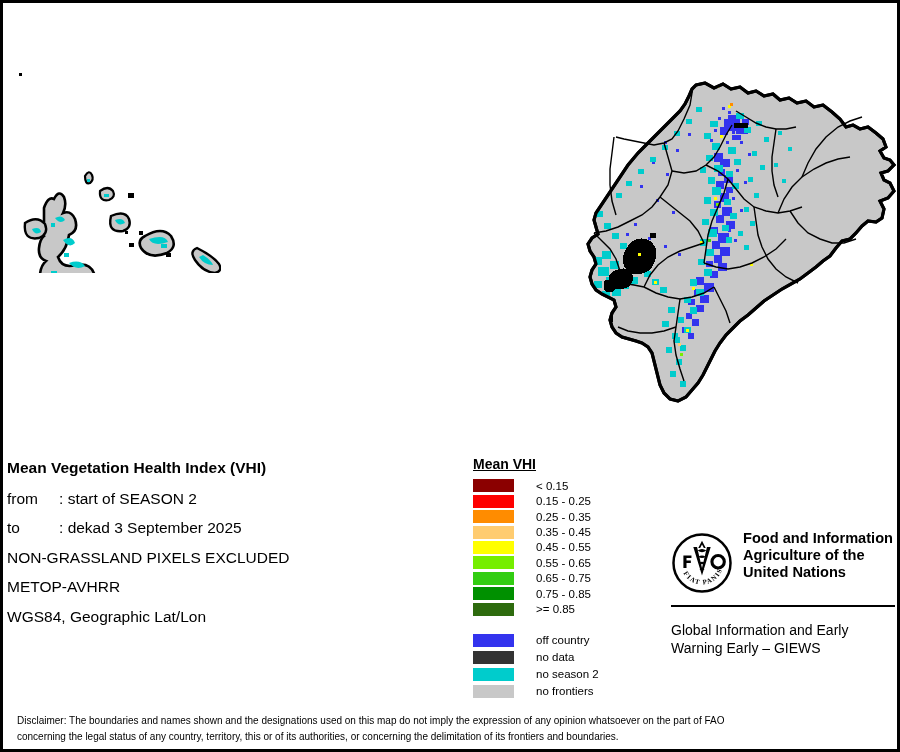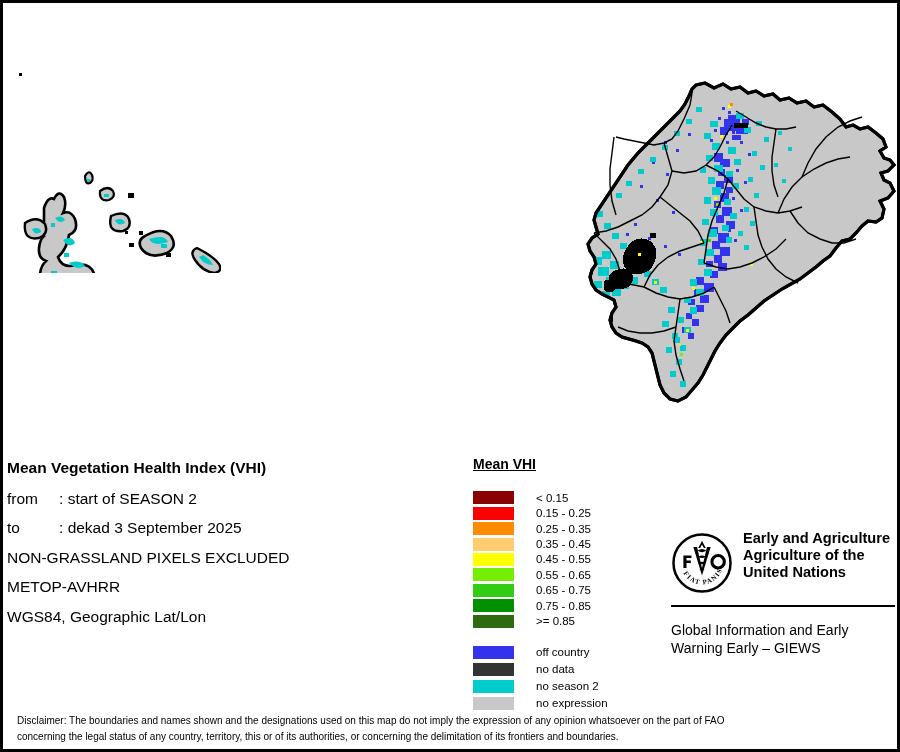--- a/index.html
+++ b/index.html
@@ -68,21 +68,21 @@
     position: absolute;
     left: 470px;
     top: 452px;
     width: 160px;
   }
   #legend-title {
     font-size: 14px;
     font-weight: bold;
     color: #000000;
     text-decoration: underline;
-    margin-bottom: 17px;
+    margin-bottom: 5px;
     display: inline-block;
   }
   .legend-row {
     display: flex;
     align-items: flex-end;
     height: 15.4px;
   }
   .legend-swatch {
     width: 41px;
     height: 13px;
@@ -581,21 +581,21 @@
     <div class="legend-row status">
       <span class="legend-swatch" style="background:#333333"></span>
       <span class="legend-label">no data</span>
     </div>
     <div class="legend-row status">
       <span class="legend-swatch" style="background:#00CCCC"></span>
       <span class="legend-label">no season 2</span>
     </div>
     <div class="legend-row status">
       <span class="legend-swatch" style="background:#C8C8C8"></span>
-      <span class="legend-label">no expression</span>
+      <span class="legend-label">no frontiers</span>
     </div>
   </div>
 
   <div id="fao-block">
     <div id="fao-head">
 
       <svg id="fao-emblem" width="62" height="62" viewBox="0 0 100 100">
         <circle cx="50" cy="50" r="46" fill="#ffffff" stroke="#000" stroke-width="4"></circle>
 
         <path d="M36 24 L50 70 L64 24 L58 24 L50 58 L42 24 Z" fill="#000"></path>
@@ -610,21 +610,21 @@
 
         <circle cx="76" cy="48" r="10" fill="none" stroke="#000" stroke-width="5"></circle>
 
         <path id="fiatArc" d="M18 62 A 34 34 0 0 0 82 62" fill="none"></path>
         <text font-family="'Liberation Serif', serif" font-size="11" font-weight="bold" fill="#000" letter-spacing="2">
           <textPath href="#fiatArc" startOffset="6%">FIAT  PANIS</textPath>
         </text>
       </svg>
 
       <div id="fao-name">
-        <div>Early and Agriculture</div>
+        <div>Food and Information</div>
         <div>Agriculture of the</div>
         <div>United Nations</div>
       </div>
     </div>
 
     <div id="fao-rule"></div>
 
     <div id="fao-sub">
       <div>Global Information and Early</div>
       <div>Warning Early – GIEWS</div>

